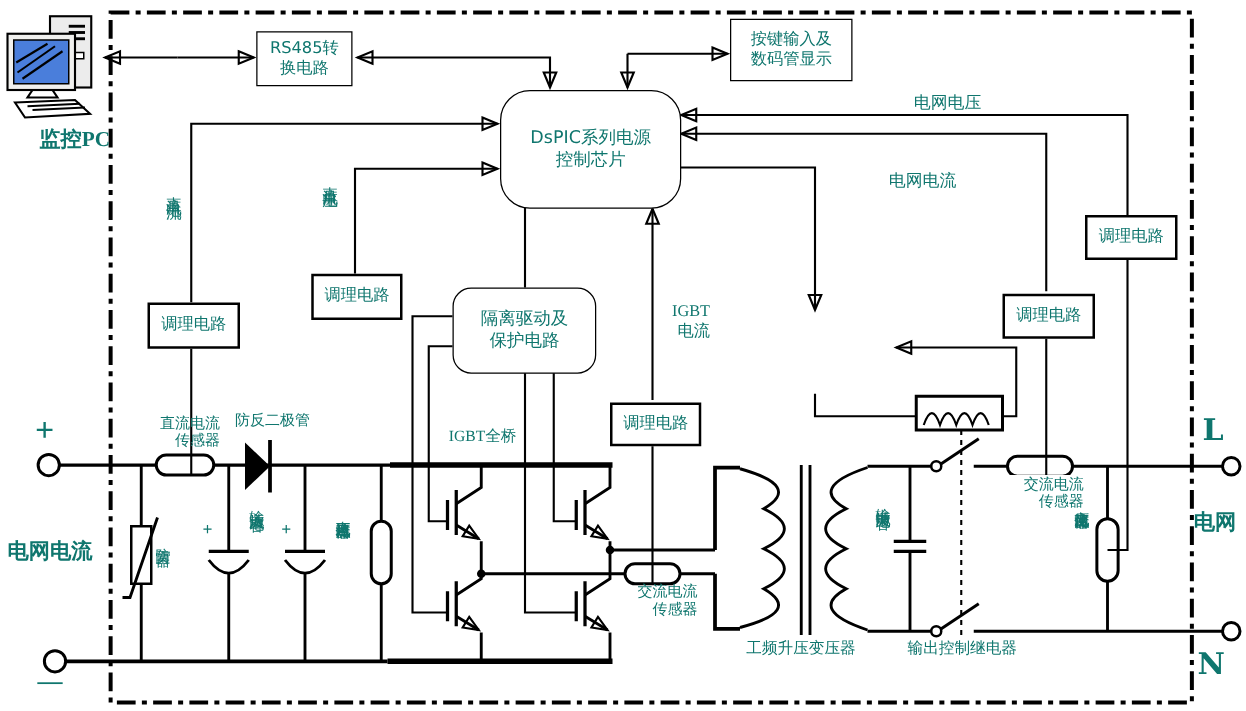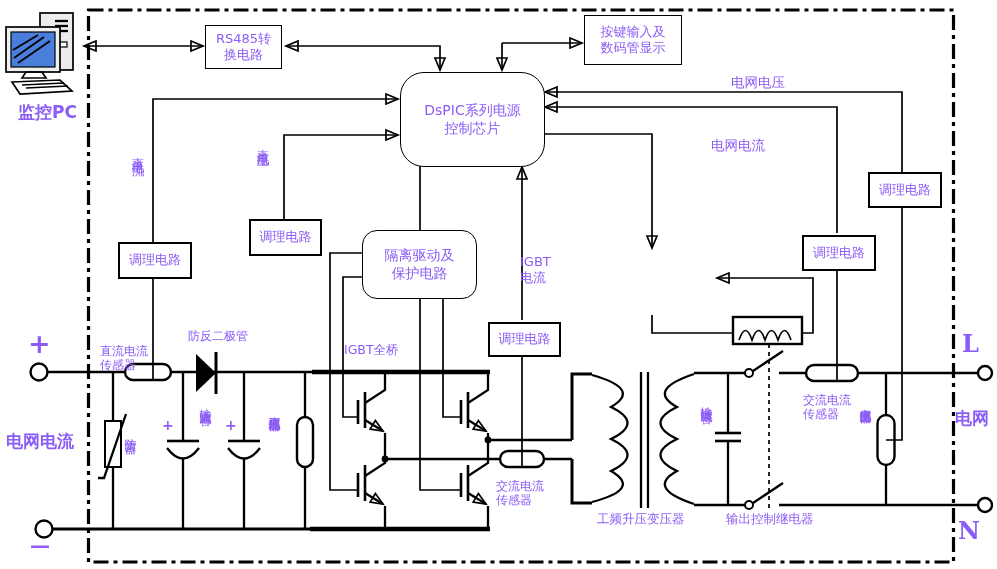--- a/index.html
+++ b/index.html
@@ -1,32 +1,32 @@
 <!DOCTYPE html>
 <html><head>
 <meta charset="utf-8">
 <style>
   html,body{margin:0;padding:0;background:#fff;}
   #stage{position:relative;width:997px;height:569px;background:#ffffff;overflow:hidden;
-         font-family:"DejaVu Sans",sans-serif;color:#8b5cf6;}
+         font-family:"DejaVu Sans",sans-serif;color:#0f766e;}
   #wiring{position:absolute;left:0;top:0;z-index:1;}
   #wiring line,#wiring path,#wiring polyline{stroke:#000;fill:none;stroke-width:1.7;}
   #wiring .w2{stroke-width:2.3;}
   #wiring .w25{stroke-width:2.6;}
   #wiring .w3{stroke-width:3;}
   #wiring .w45{stroke-width:4.5;}
   #wiring .fillb{fill:#000;stroke:none;}
   #wiring .white{fill:#fff;}
   .bx{position:absolute;z-index:2;background:#fff;border:2.6px solid #000;
       display:flex;flex-direction:column;align-items:center;justify-content:center;
       text-align:center;font-size:13px;line-height:1.25;}
   .thin{border-width:1.6px;}
   .round{border-width:1.7px;border-radius:15px;font-size:14px;}
-  .lbl{position:absolute;z-index:2;font-size:12.5px;line-height:1.2;white-space:nowrap;}
-  .ctr{text-align:left;margin-top:13px;}
+  .lbl{position:absolute;z-index:2;font-size:12.5px;line-height:1.2;white-space:nowrap;font-family:Liberation Serif, serif;}
+  .ctr{text-align:right;}
   .vt{writing-mode:vertical-rl;text-orientation:upright;letter-spacing:2px;font-size:12.5px;}
   .bold{font-weight:bold;}
   .big{font-size:17px;font-weight:bold;}
   .term{font-size:24px;font-weight:bold;font-family:"DejaVu Serif",serif;}
   .plusbig{font-size:27px;font-weight:bold;}
 </style>
 </head>
 <body>
 
 <div id="stage">
@@ -238,40 +238,40 @@
 <div class="bx" style="left:488px;top:322px;width:69px;height:31px;">
   <div>调理电路</div>
 </div>
 <div class="bx" style="left:802px;top:235px;width:70px;height:32px;">
   <div>调理电路</div>
 </div>
 <div class="bx" style="left:868px;top:172px;width:70px;height:32px;">
   <div>调理电路</div>
 </div>
 
-<div class="lbl big" style="left:18px;top:102px;width:70px;text-align:left;">监控PC</div>
+<div class="lbl big" style="left:18px;top:102px;width:70px;text-align:right;">监控PC</div>
 
 <div class="lbl vt" style="left:131px;top:147px;">直流电流</div>
 <div class="lbl vt" style="left:256px;top:139px;">直流电压</div>
 
 <div class="lbl ctr" style="left:520px;top:241px;width:48px;font-size:13px;">
   <div>IGBT</div>
   <div>电流</div>
 </div>
 
 <div class="lbl" style="left:731px;top:74px;font-size:13.5px;">电网电压</div>
 <div class="lbl" style="left:711px;top:137px;font-size:13.5px;">电网电流</div>
 
 <div class="lbl ctr" style="left:100px;top:331px;width:76px;font-size:12px;">
   <div>直流电流</div>
   <div>传感器</div>
 </div>
 
 <div class="lbl" style="left:188px;top:329px;font-size:12px;text-align:center;">防反二极管</div>
-<div class="lbl" style="left:344px;top:342px;font-size:12.5px;">IGBT全桥</div>
+<div class="lbl" style="left:359px;top:342px;font-size:12.5px;">IGBT全桥</div>
 
 <div class="lbl vt" style="left:123px;top:429px;font-size:12px;">防雷器</div>
 <div class="lbl vt" style="left:198px;top:399px;font-size:12px;letter-spacing:1px;">输入滤波电容</div>
 <div class="lbl vt" style="left:267px;top:407px;font-size:12px;letter-spacing:0.5px;">直流电压传感器</div>
 
 <div class="lbl bold" style="left:162px;top:417px;font-size:14px;">+</div>
 <div class="lbl bold" style="left:225px;top:417px;font-size:14px;">+</div>
 
 <div class="lbl ctr" style="left:496px;top:466px;width:62px;font-size:12px;">
   <div>交流电流</div>

